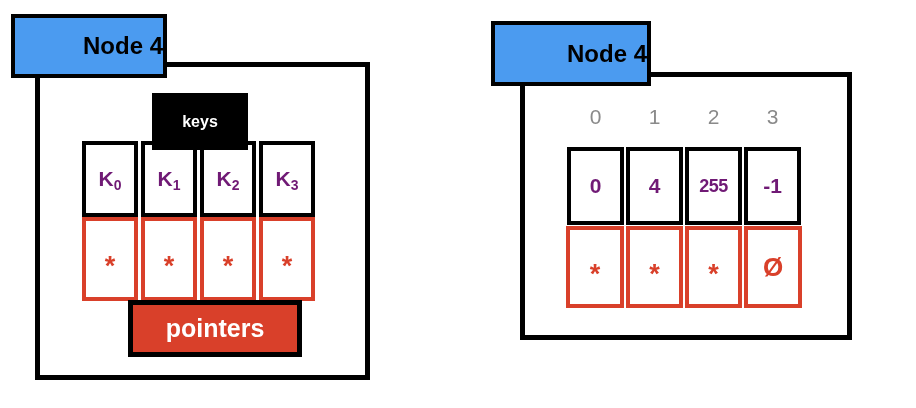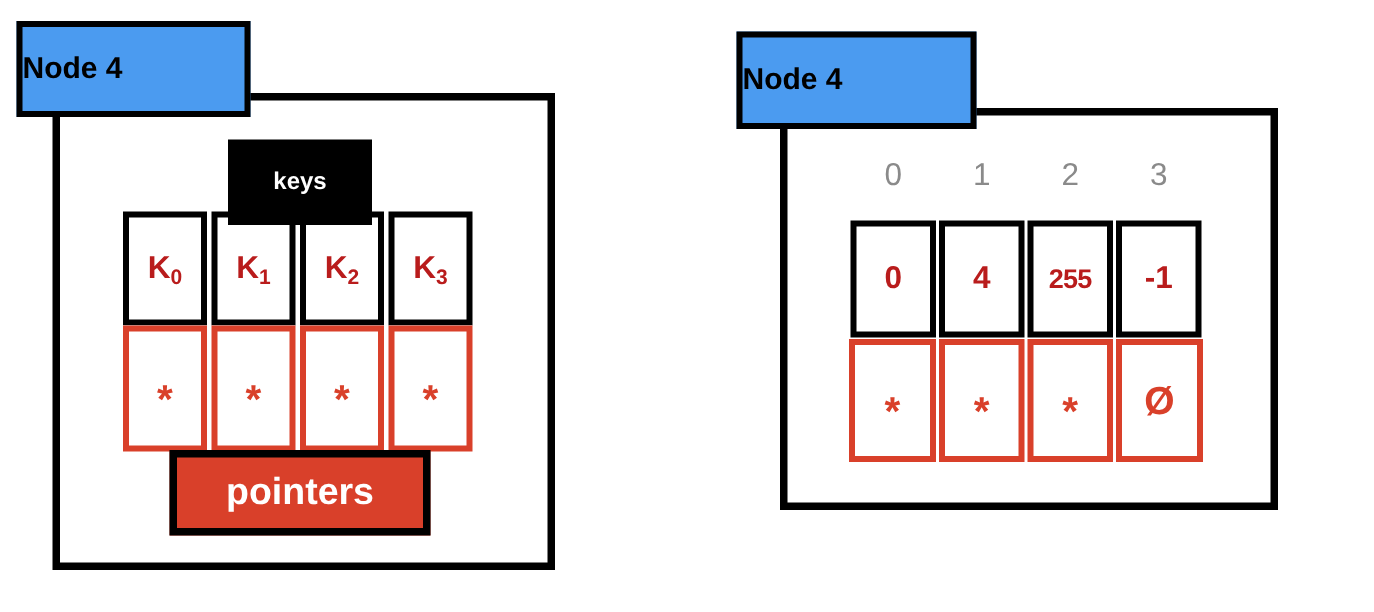--- a/index.html
+++ b/index.html
@@ -24,22 +24,22 @@
     z-index: 1;
   }
 
   
   .node-label {
     border: 4px solid #000000;
     background: #4B9BF0;
     z-index: 4;
     display: flex;
     align-items: center;
-    justify-content: flex-start;
-    font-size: 20px;
+    justify-content: flex-end;
+    font-size: 24px;
     font-weight: bold;
     color: #000000;
   }
 
   
   .keys-caption {
     background: #000000;
     color: #ffffff;
     z-index: 3;
     display: flex;
@@ -53,32 +53,33 @@
   .pointers-caption {
     background: #D9402A;
     border: 5px solid #000000;
     color: #ffffff;
     z-index: 3;
     display: flex;
     align-items: center;
     justify-content: center;
     font-size: 25px;
     font-weight: bold;
+    margin-left: 15px;
   }
 
   
   .cell {
     border: 4px solid #000000;
     background: #ffffff;
     z-index: 2;
     display: flex;
     align-items: center;
     justify-content: center;
     font-weight: bold;
-    color: #b91c1c;
+    color: #701a75;
     font-size: 21px;
   }
   .cell sub {
     font-size: 14px;
     line-height: 0;
     vertical-align: -4px;
   }
   .cell .val-small { font-size: 18px; letter-spacing: -0.5px; }
 
   

